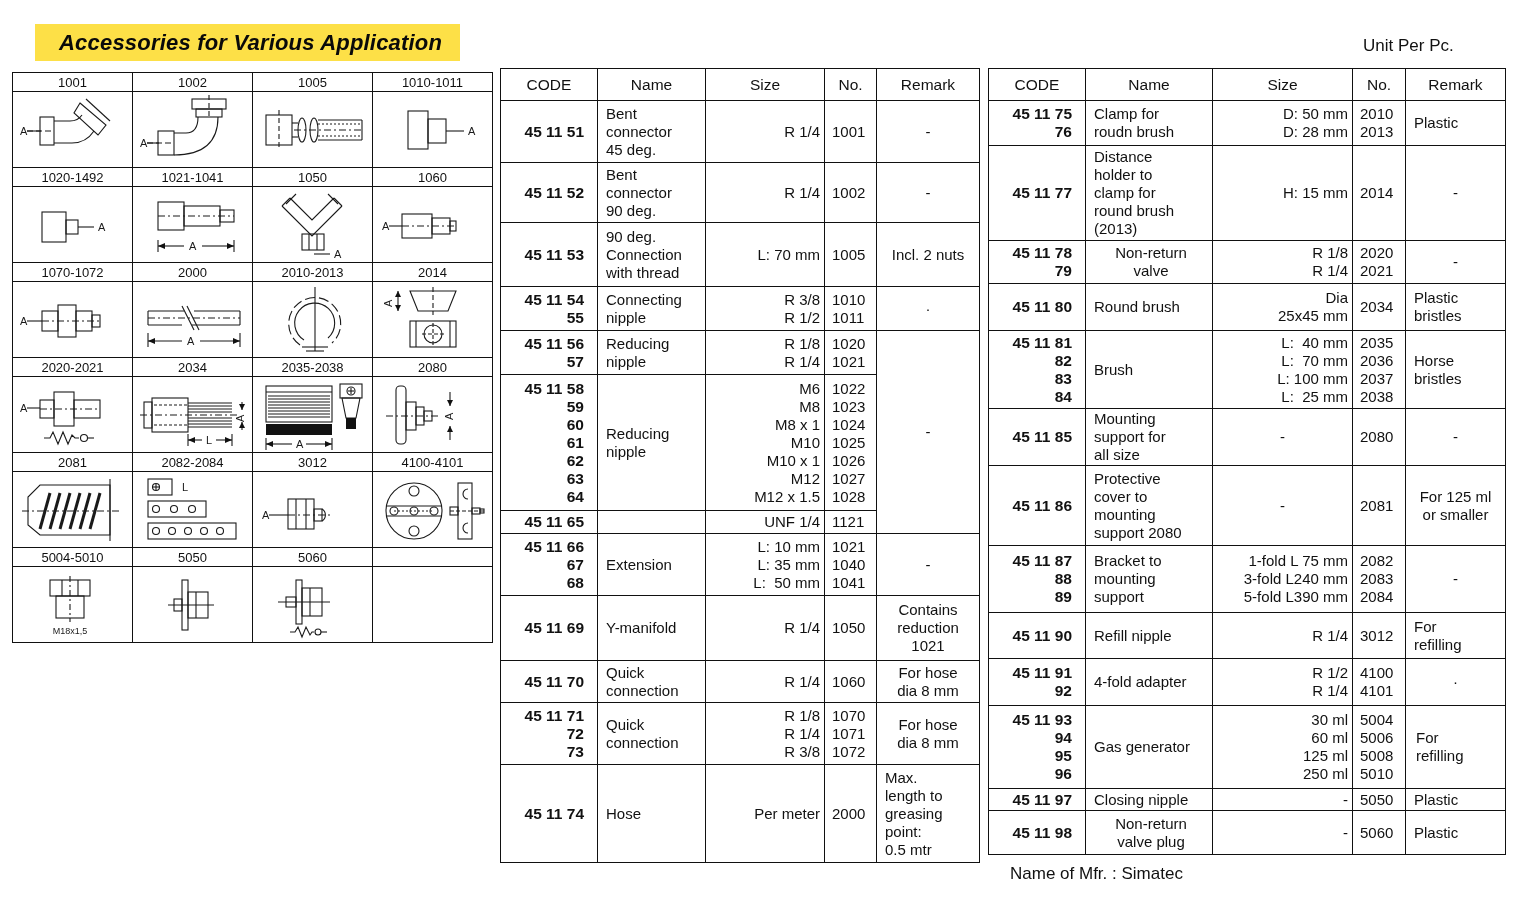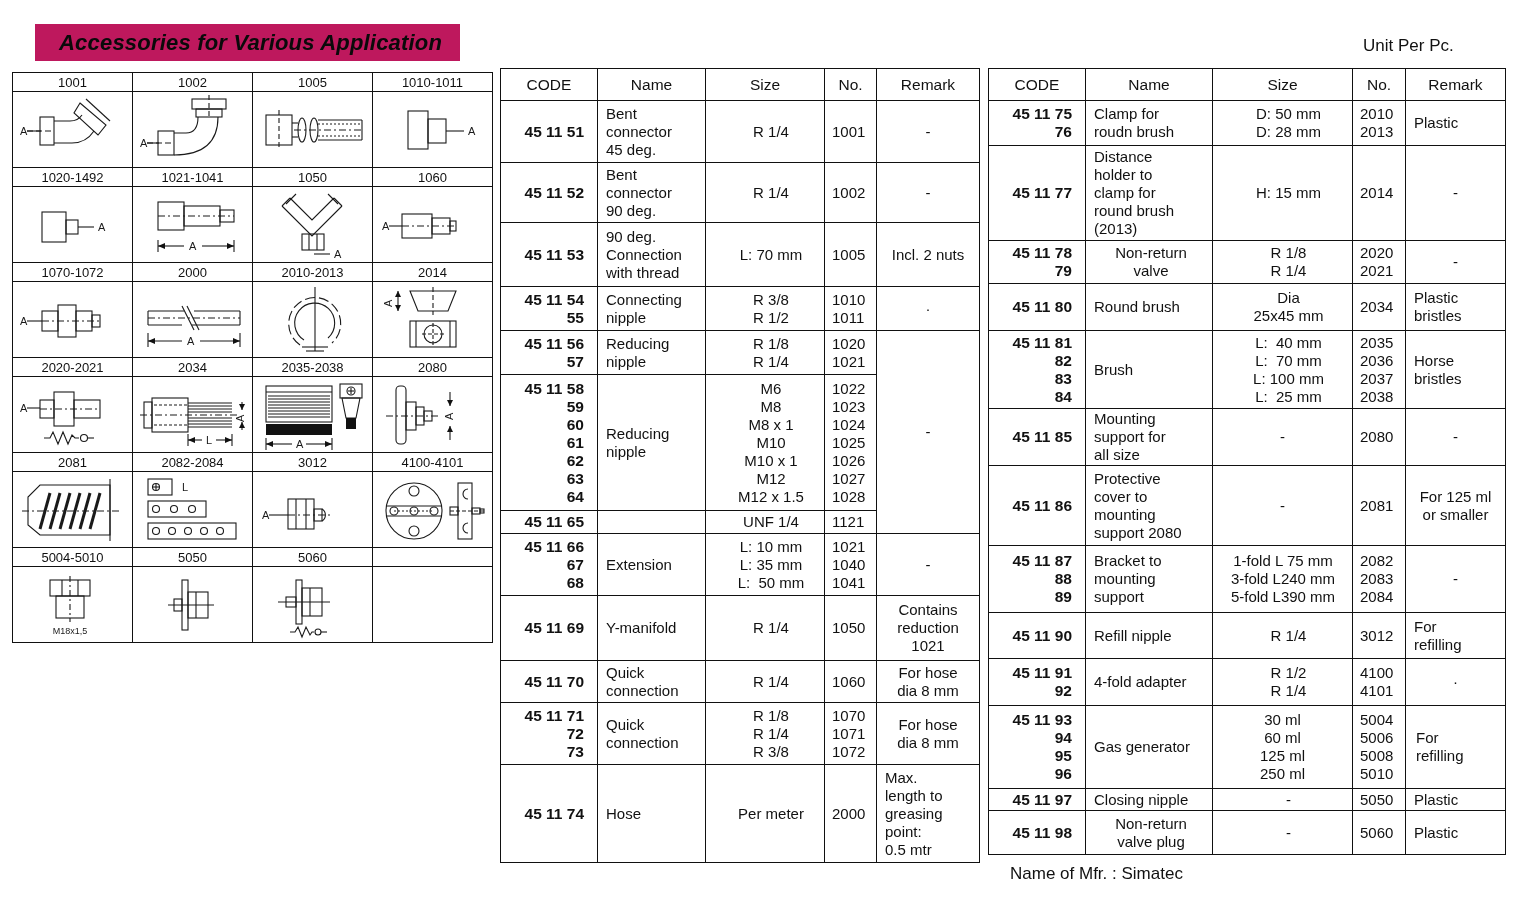--- a/index.html
+++ b/index.html
@@ -1,19 +1,19 @@
 <!DOCTYPE html>
 <html><head>
 <meta charset="utf-8">
 <style>
   html,body{margin:0;padding:0;background:#fff;}
   #page{position:relative;width:1520px;height:906px;background:#fff;
         font-family:"Liberation Sans","DejaVu Sans",sans-serif;color:#111;overflow:hidden;}
   
-  #title{position:absolute;left:35px;top:24px;width:425px;height:37px;background:#be185d;
+  #title{position:absolute;left:35px;top:24px;width:425px;height:37px;background:#fde047;
          display:flex;align-items:center;padding-left:24px;box-sizing:border-box;
          font-size:22px;font-weight:bold;font-style:italic;letter-spacing:.2px;color:#0a0a0a;}
   #unitnote{position:absolute;left:1363px;top:36px;font-size:17px;color:#111;}
   #mfrnote{position:absolute;left:1010px;top:864px;font-size:17px;color:#111;}
   
   table{border-collapse:collapse;}
   .partgrid{position:absolute;left:12px;top:72px;table-layout:fixed;}
   .partgrid td{border:1.4px solid #111;padding:0;margin:0;}
   .partgrid td.lbl{height:18px;text-align:center;vertical-align:middle;font-size:13px;color:#111;}
   .partgrid td.dg{height:75px;text-align:center;vertical-align:middle;}
@@ -22,21 +22,21 @@
   .pdk{stroke:#111;fill:#111;stroke-width:0;}
   .svgt{font-family:"Liberation Sans",sans-serif;font-size:11px;fill:#1a1a1a;stroke:none;}
   .svgts{font-family:"Liberation Sans",sans-serif;font-size:9px;fill:#1a1a1a;stroke:none;}
   
   .ptable{position:absolute;table-layout:fixed;}
   .ptable th,.ptable td{border:1.4px solid #111;padding:0 4px;margin:0;vertical-align:middle;
         font-size:15px;line-height:18px;white-space:pre-wrap;color:#111;box-sizing:border-box;}
   .ptable th{font-weight:normal;font-size:15.5px;text-align:center;}
   .ptable td.code{font-weight:bold;text-align:right;padding-right:13px;font-size:15.5px;}
   .ptable td.name{text-align:left;padding-left:8px;}
-  .ptable td.size{text-align:center;padding-left:16px;}
+  .ptable td.size{text-align:right;padding-left:16px;}
   .ptable td.no{text-align:left;padding-left:7px;margin-top:20px;}
   .ptable td.remark{text-align:center;}
 </style>
 </head>
 <body>
 
 <div id="page">
 
   <div id="title">Accessories for Various Application</div>
   <div id="unitnote">Unit Per Pc.</div>

